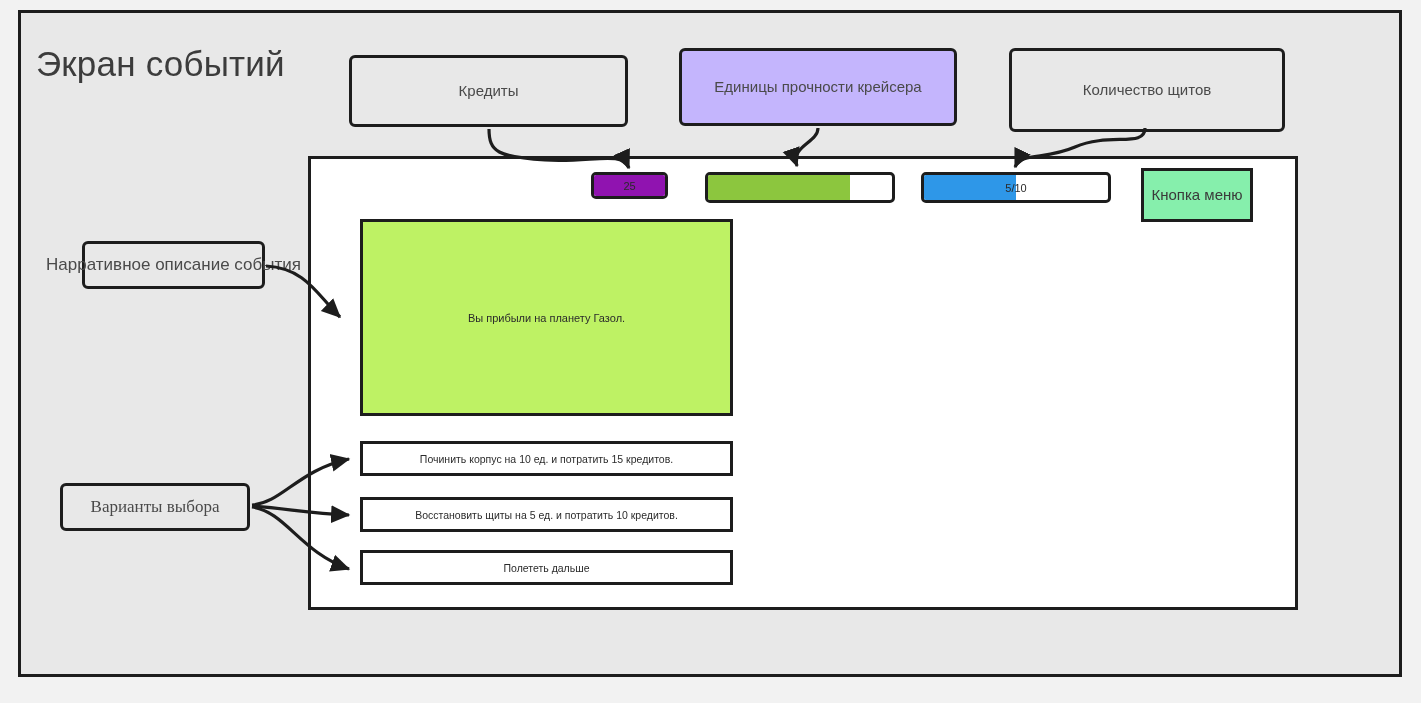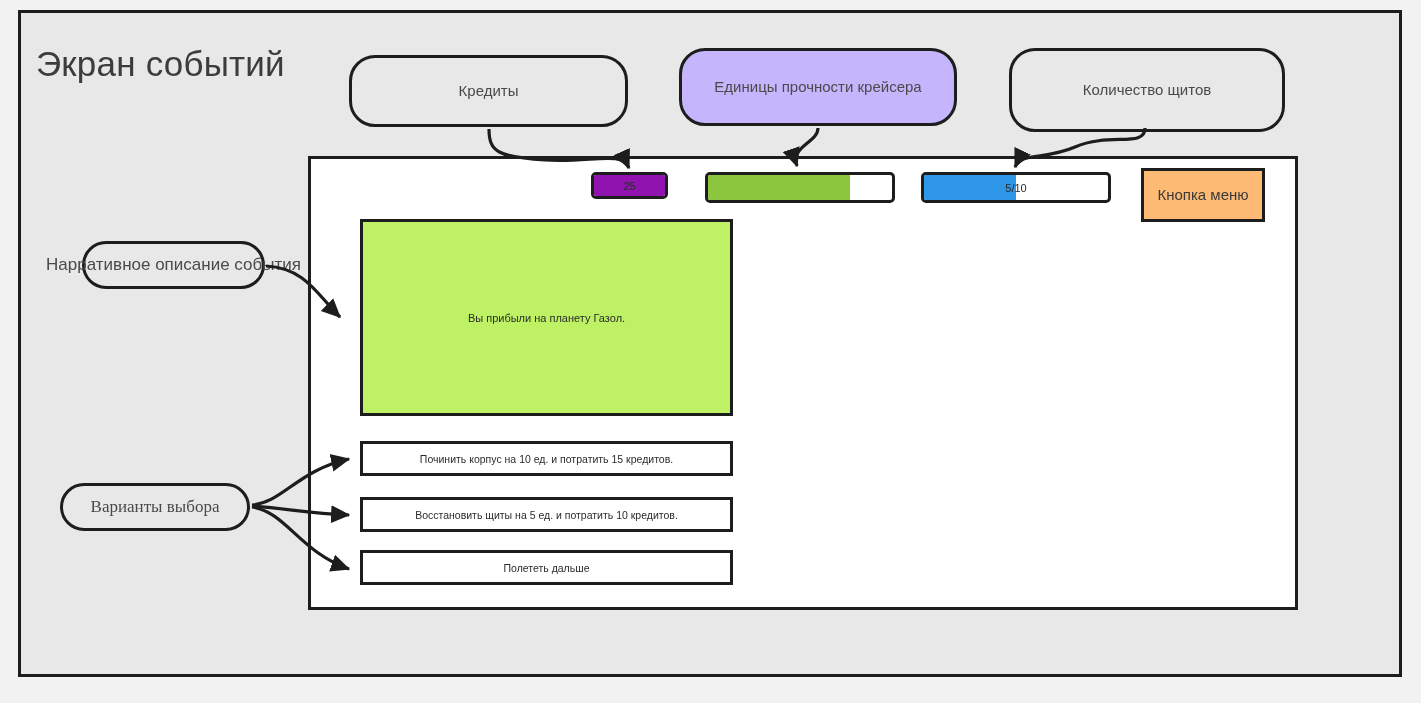--- a/index.html
+++ b/index.html
@@ -18,21 +18,21 @@
 
   
   .screen-title{
     position:absolute;left:36px;top:44px;
     font-size:35px;color:#3c3c3c;letter-spacing:0.2px;white-space:nowrap;
   }
 
   
   .callout{
     position:absolute;box-sizing:border-box;
-    background:#e8e8e8;border:3px solid #1d1d1d;border-radius:26px;
+    background:#e8e8e8;border:3px solid #1d1d1d;border-radius:6px;
     display:flex;align-items:center;justify-content:center;text-align:center;
     color:#4a4a4a;line-height:1.25;
   }
   .callout.c-credits{left:349px;top:55px;width:279px;height:72px;font-size:15px;}
   .callout.c-hull{left:679px;top:48px;width:278px;height:78px;font-size:15px;}
   .callout.c-shields{left:1009px;top:48px;width:276px;height:84px;font-size:15px;}
   .callout.c-narrative{left:82px;top:241px;width:183px;height:48px;font-size:17px;}
   .callout.c-narrative span{white-space:nowrap;position:relative;}
   .callout.c-choices{left:60px;top:483px;width:190px;height:48px;font-size:17px;}
 
@@ -53,22 +53,22 @@
     position:absolute;left:0;right:0;top:0;bottom:0;
     display:flex;align-items:center;justify-content:center;
     font-size:11px;color:#2a2a2a;z-index:2;
   }
   .bar-credits{left:591px;top:172px;width:77px;height:27px;}
   .bar-hull{left:705px;top:172px;width:190px;height:31px;}
   .bar-shields{left:921px;top:172px;width:190px;height:31px;}
 
   
   .menu-button{
-    position:absolute;left:1141px;top:168px;width:124px;height:54px;
-    box-sizing:border-box;background:#fdba74;border:3px solid #1d1d1d;
+    position:absolute;left:1141px;top:168px;width:112px;height:54px;
+    box-sizing:border-box;background:#86efac;border:3px solid #1d1d1d;
     display:flex;align-items:center;justify-content:center;text-align:center;
     font-size:15px;color:#3a3a3a;line-height:1.25;
   }
 
   
   .narrative-panel{
     position:absolute;left:360px;top:219px;width:373px;height:197px;
     box-sizing:border-box;background:#bef264;border:3px solid #1d1d1d;
     display:flex;align-items:center;justify-content:center;text-align:center;
     padding:0 14px;

